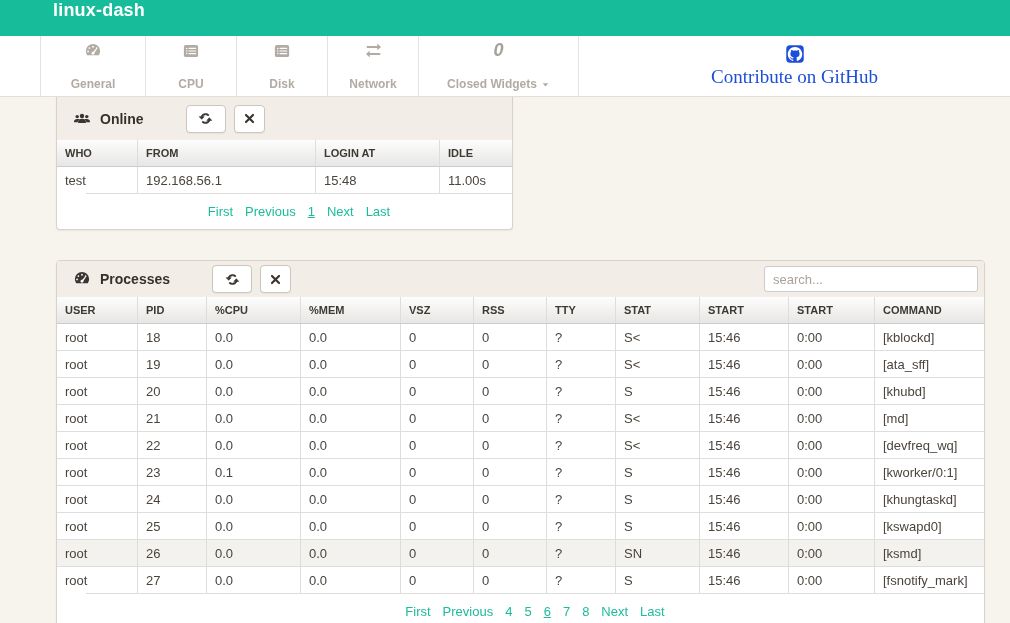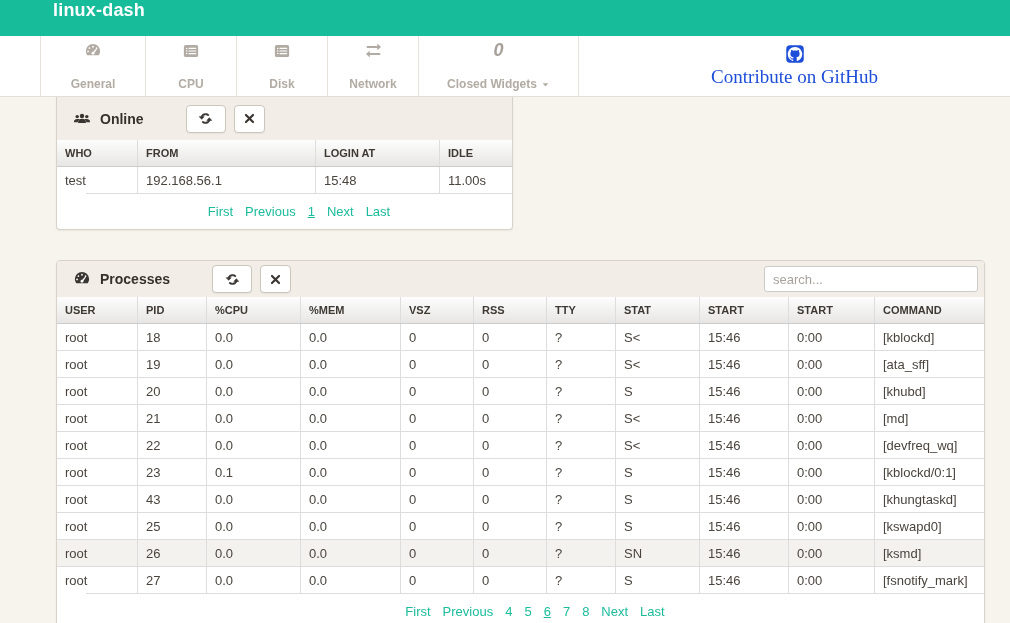--- a/index.html
+++ b/index.html
@@ -336,25 +336,25 @@
               <td>root</td>
               <td>23</td>
               <td>0.1</td>
               <td>0.0</td>
               <td>0</td>
               <td>0</td>
               <td>?</td>
               <td>S</td>
               <td>15:46</td>
               <td>0:00</td>
-              <td>[kblockd/0:1]</td>
-            </tr>
-            <tr>
-              <td>root</td>
-              <td>43</td>
+              <td>[kworker/0:1]</td>
+            </tr>
+            <tr>
+              <td>root</td>
+              <td>24</td>
               <td>0.0</td>
               <td>0.0</td>
               <td>0</td>
               <td>0</td>
               <td>?</td>
               <td>S</td>
               <td>15:46</td>
               <td>0:00</td>
               <td>[khungtaskd]</td>
             </tr>

